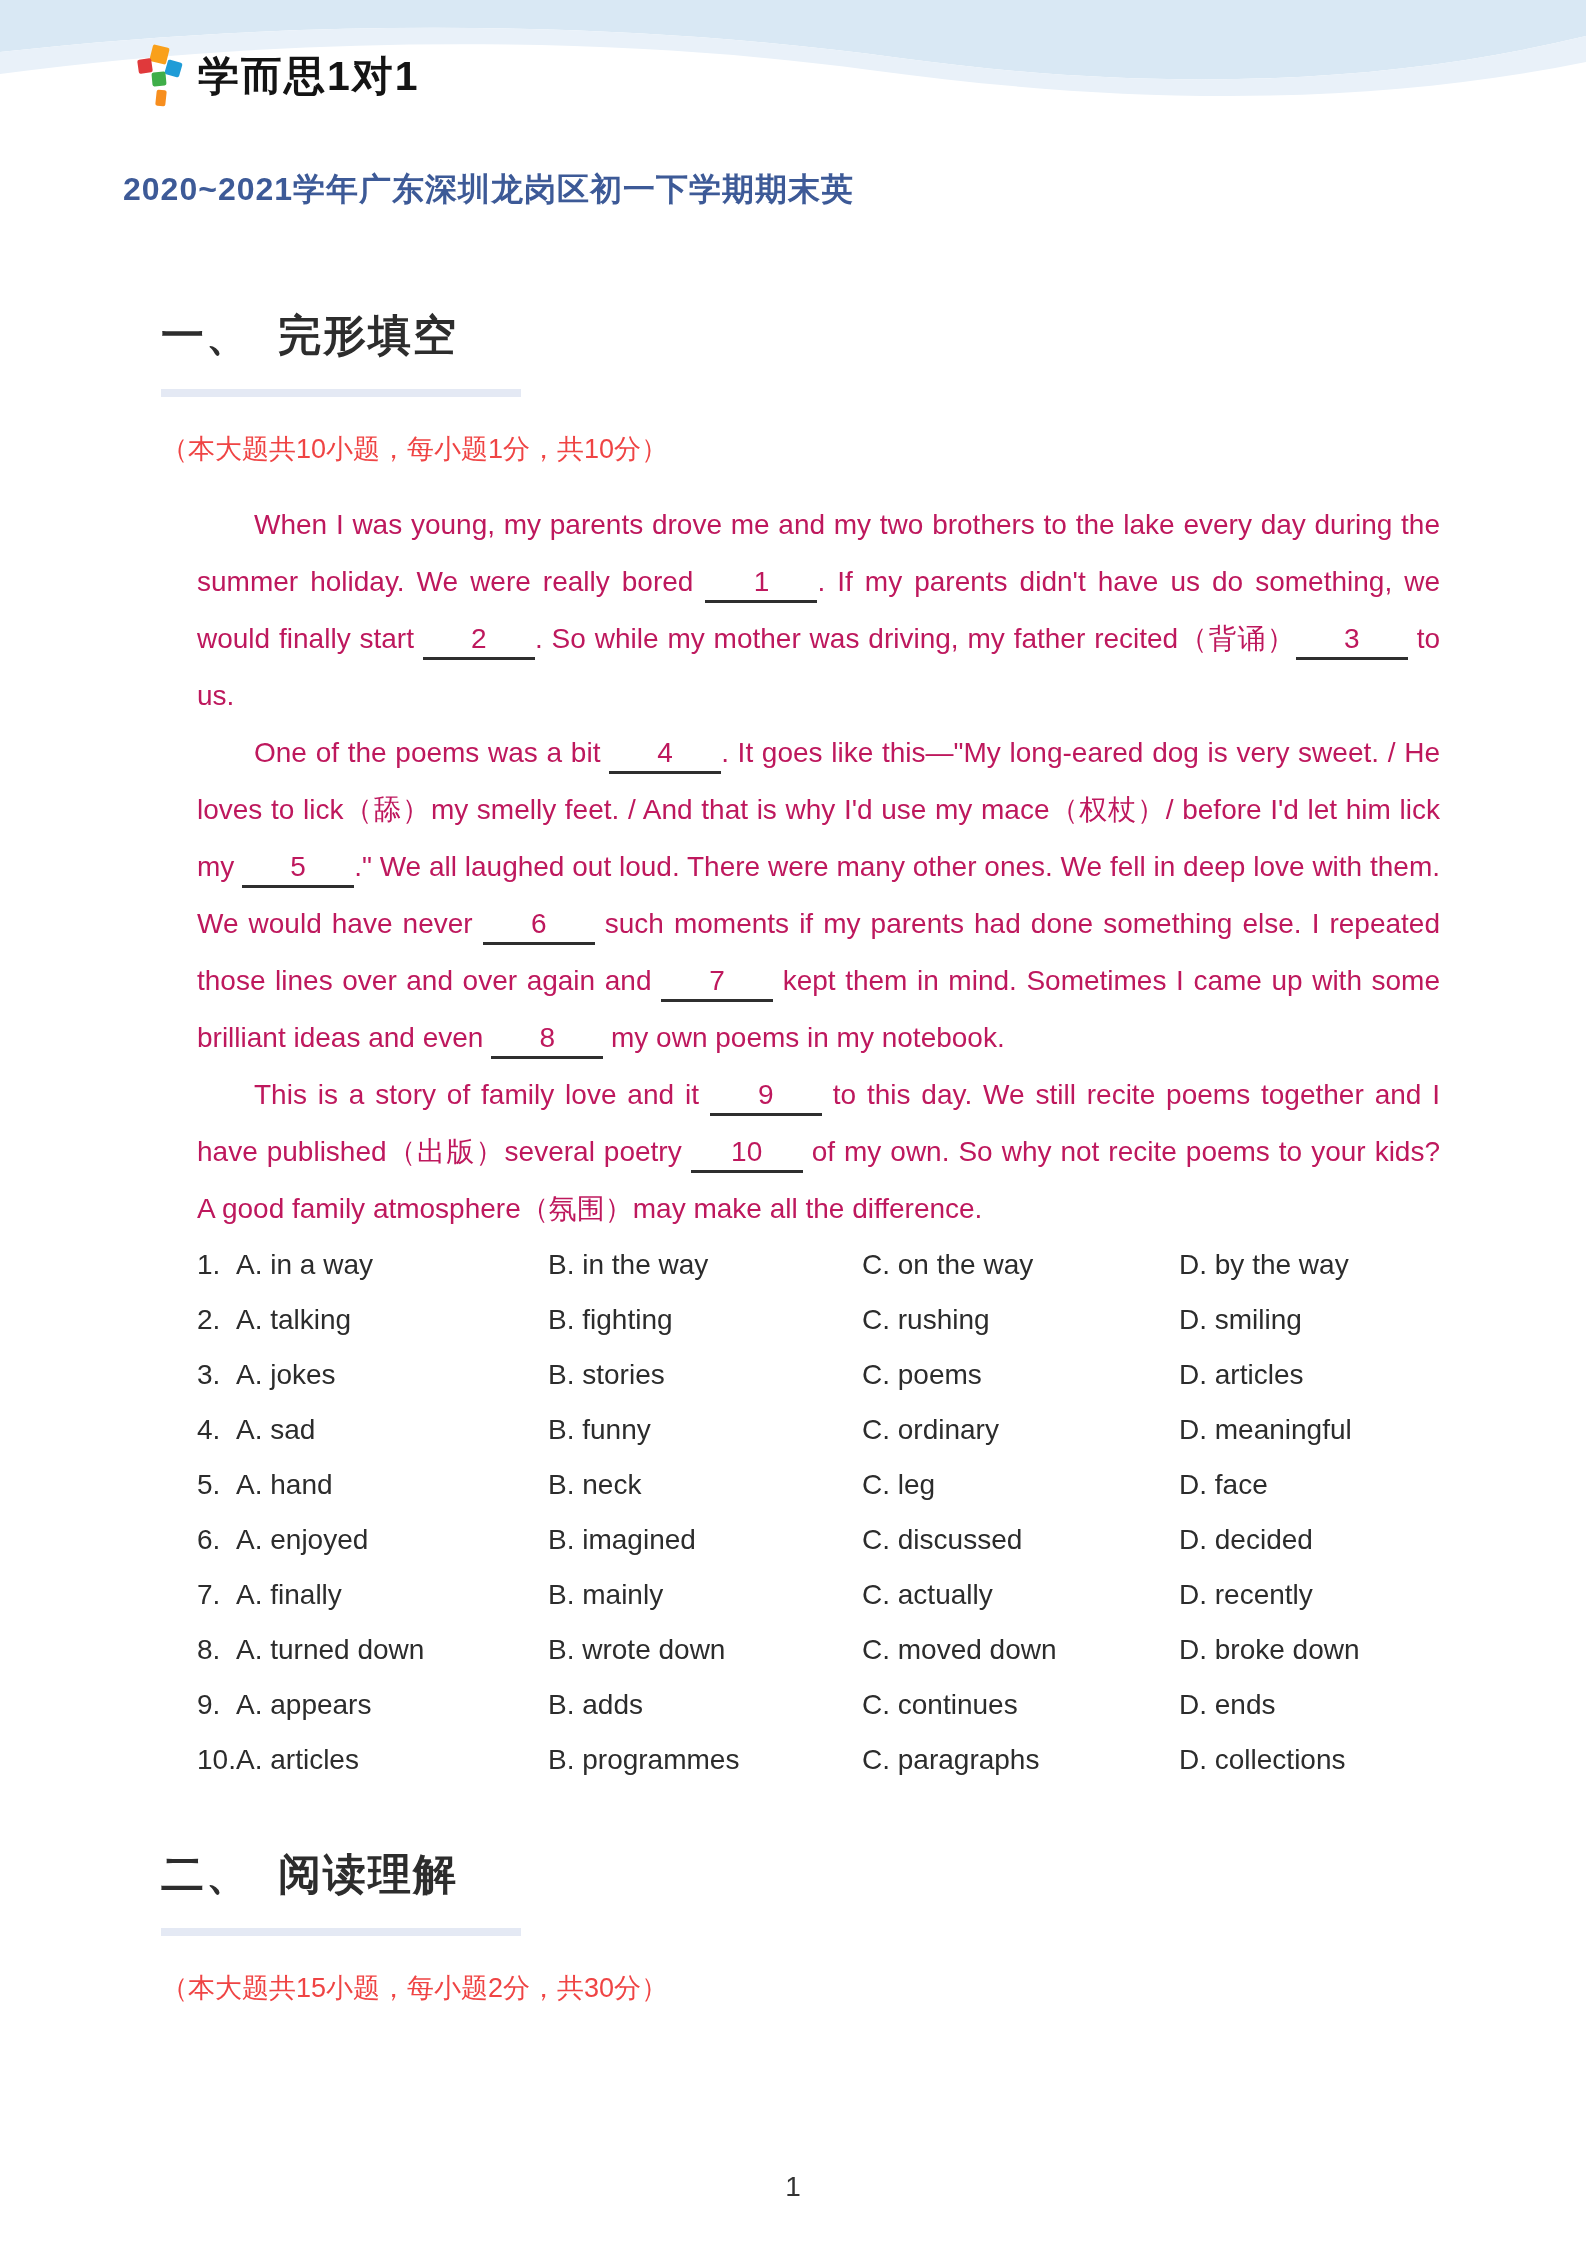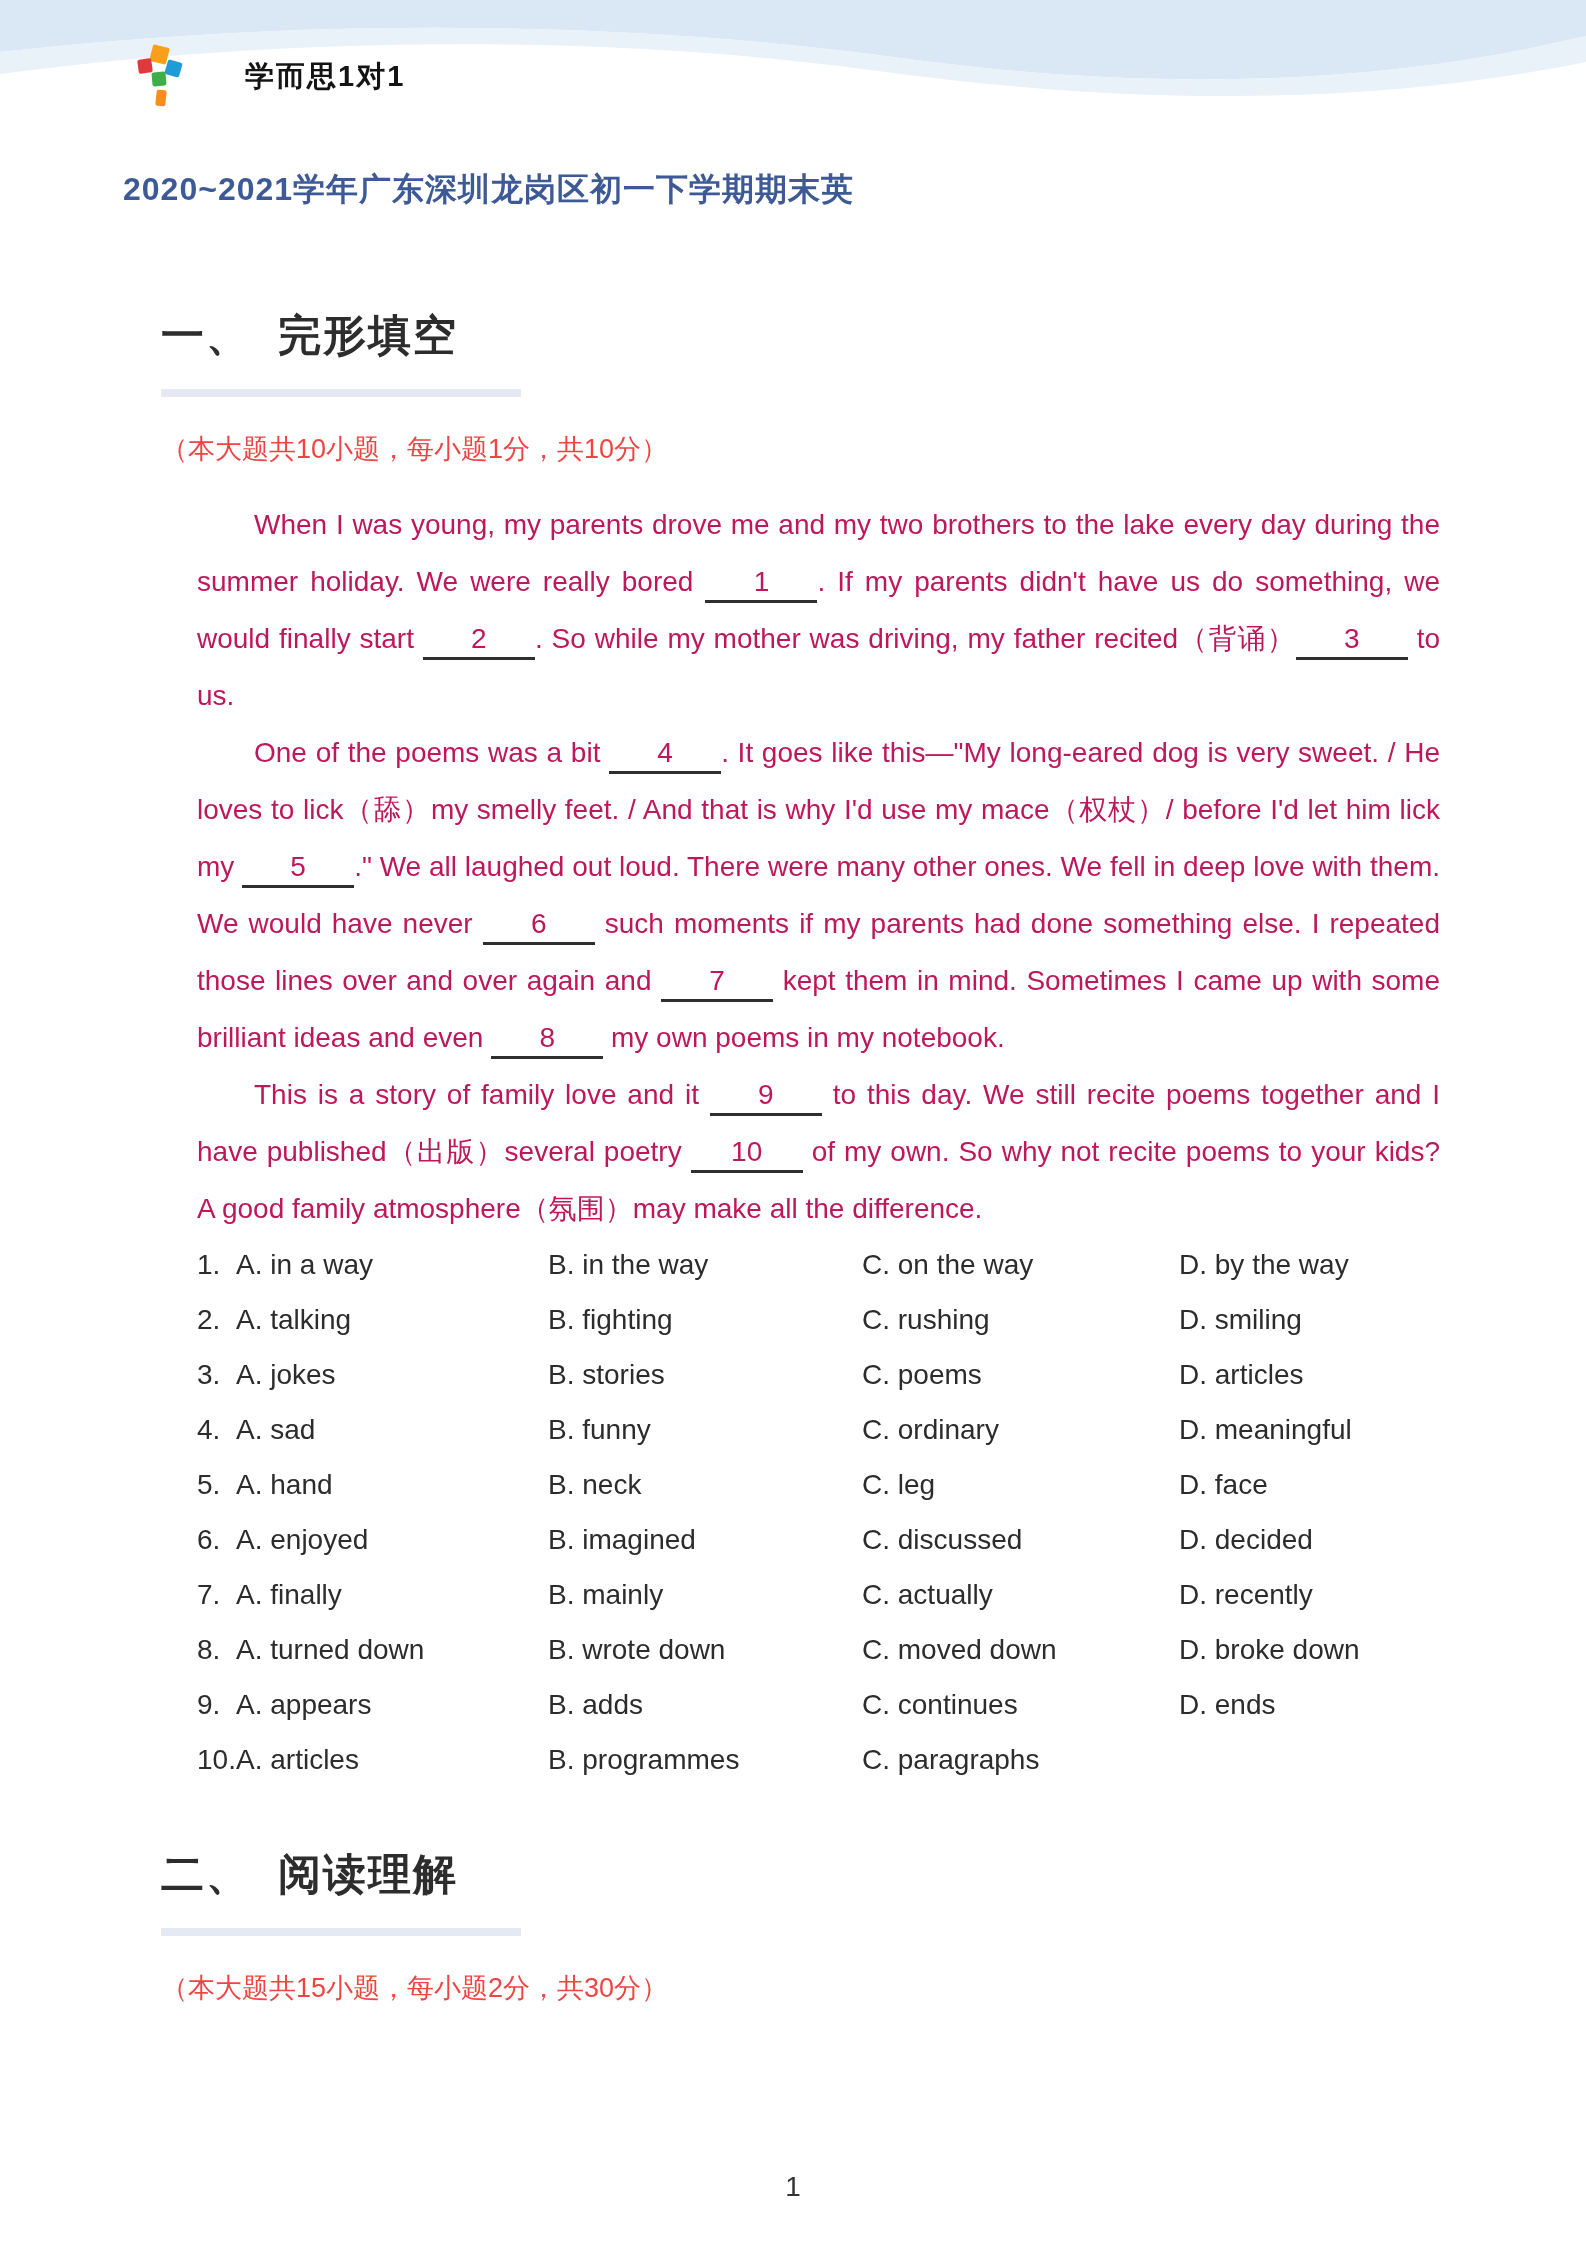--- a/index.html
+++ b/index.html
@@ -20,21 +20,21 @@
   .wave-mid  { fill: var(--banner-wave-light, #e9f1f9); }
 
   .logo { position: absolute; left: 138px; top: 46px; display: flex; align-items: center; gap: 14px; }
   .logo-icon { position: relative; width: 46px; height: 60px; flex: none; }
   .logo-icon i { position: absolute; display: block; border-radius: 2px; }
   .sq-orange  { left: 13px; top: 0;    width: 17px; height: 17px; background: var(--logo-orange, #f9a01b); transform: rotate(14deg); }
   .sq-red     { left: 0;    top: 13px; width: 14px; height: 14px; background: var(--logo-red, #e0393b); transform: rotate(-8deg); }
   .sq-blue    { left: 28px; top: 15px; width: 15px; height: 15px; background: var(--logo-blue, #1f9cd7); transform: rotate(16deg); }
   .sq-green   { left: 14px; top: 26px; width: 14px; height: 14px; background: var(--logo-green, #3fae49); transform: rotate(-5deg); }
   .sq-orange2 { left: 18px; top: 44px; width: 10px; height: 16px; background: var(--logo-orange-deep, #f78e1e); transform: rotate(6deg); }
-  .logo-text { font-size: 29px; font-weight: 900; color: #141414; letter-spacing: 2px; line-height: 60px; white-space: nowrap; margin-left: 47px; }
+  .logo-text { font-size: 41px; font-weight: 900; color: #141414; letter-spacing: 2px; line-height: 60px; white-space: nowrap; }
 
   
   .doc-title {
     margin: 37px auto 0; width: 1340px;
     text-align: left;
     color: var(--title-blue, #3d5a97);
     font-size: 32px; line-height: 74px; font-weight: 800;
     letter-spacing: 1px;
   }
   .doc-title .t-line { display: block; }
@@ -184,20 +184,21 @@
           <div class="opt-row">
             <div><span class="qnum">9.</span><span>A.  appears</span></div>
             <div><span>B.  adds</span></div>
             <div><span>C.  continues</span></div>
             <div><span>D.  ends</span></div>
           </div>
           <div class="opt-row">
             <div><span class="qnum">10.</span><span>A.  articles</span></div>
             <div><span>B.  programmes</span></div>
             <div><span>C.  paragraphs</span></div>
+            <div><span>D.  collections</span></div>
           </div>
         </div>
     </section>
 
     <section>
       <h2 class="sec-heading sec2-heading">
         <span class="sec-num">二、</span>
         <span class="sec-title">阅读理解</span>
       </h2>
       <div class="heading-bar"></div>

